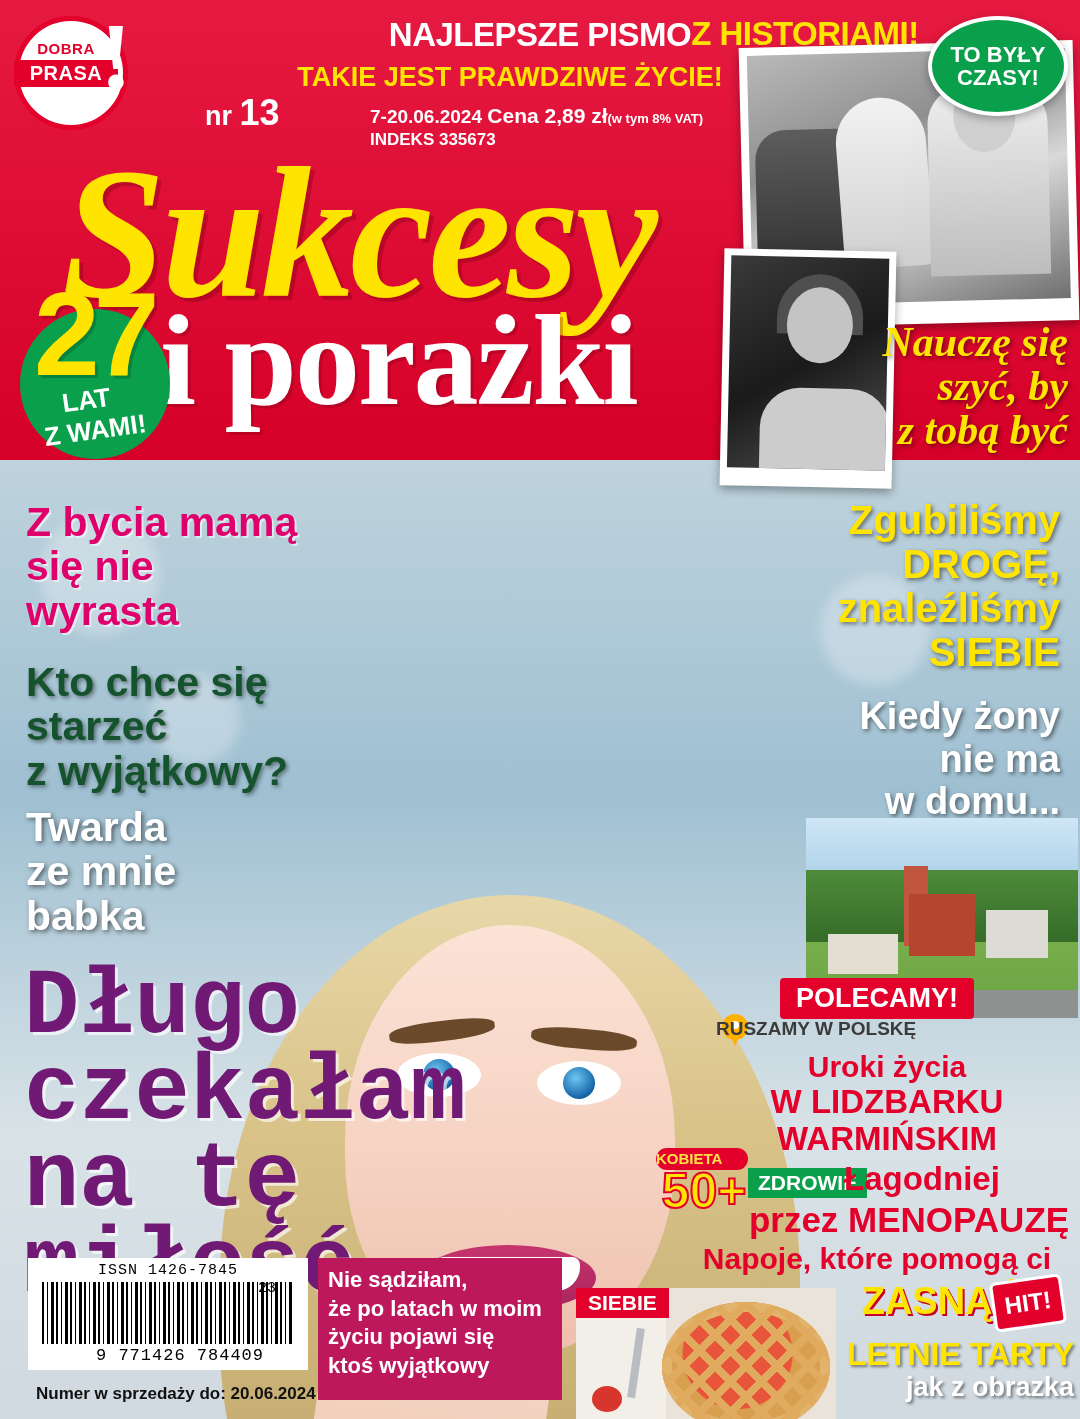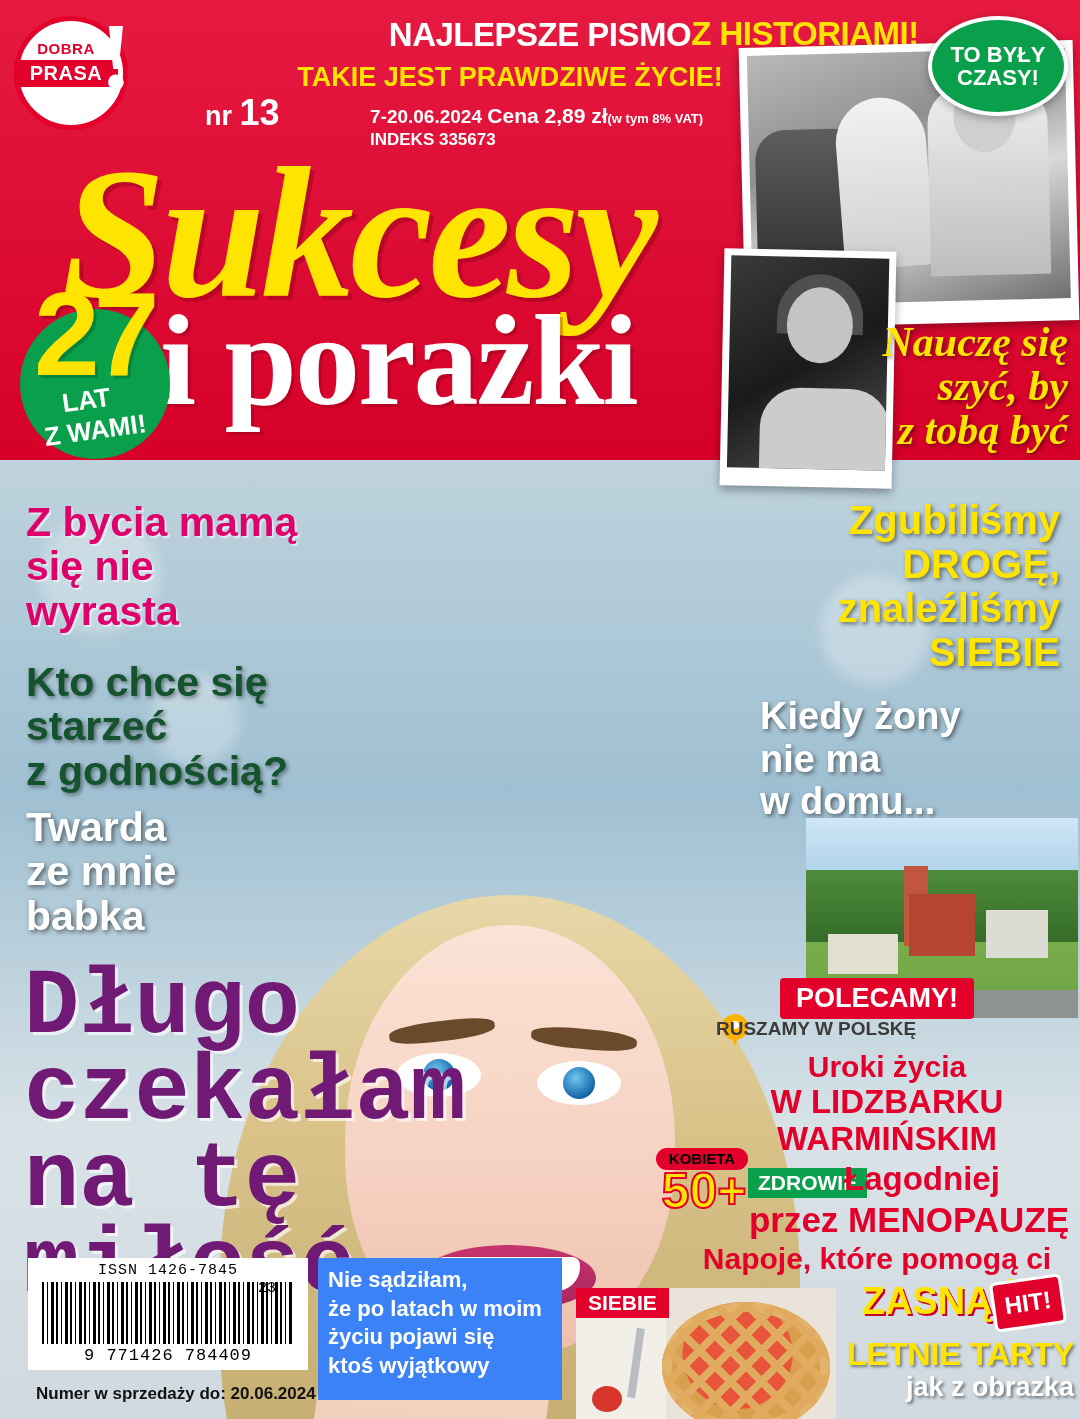--- a/index.html
+++ b/index.html
@@ -122,21 +122,21 @@
   .hl3{left:26px;top:805px;width:280px;font-size:41px;color:#fff;
        text-shadow:2px 2px 5px rgba(0,0,0,.55);}
 
   .main-hl{position:absolute;left:24px;top:965px;width:630px;
      font-family:Liberation Mono, monospace;font-weight:bold;font-size:92px;line-height:.94;
      color:#701a75;text-shadow:3px 3px 0 rgba(255,255,255,.65);}
 
   
   .rhl1{position:absolute;left:760px;top:498px;width:300px;text-align:right;font-weight:bold;
      font-size:40px;line-height:1.1;color:#ffe400;text-shadow:2px 2px 4px rgba(0,0,0,.5);}
-  .rhl2{position:absolute;left:760px;top:695px;width:300px;font-weight:bold;
+  .rhl2{position:absolute;left:760px;top:695px;width:300px;text-align:right;font-weight:bold;
      font-size:38px;line-height:1.12;color:#fff;text-shadow:2px 2px 4px rgba(0,0,0,.5);}
 
   
   .town{position:absolute;left:806px;top:818px;width:272px;height:200px;overflow:hidden;
      background:linear-gradient(180deg,#bcd9ee 0%,#7fb24f 45%,#6aa242 100%);}
   .town-sky{position:absolute;left:0;top:0;width:100%;height:34%;
      background:linear-gradient(180deg,#cfe6f6,#a9cfe8);}
   .town-trees{position:absolute;left:0;top:26%;width:100%;height:36%;
      background:linear-gradient(180deg,#4e8b3a,#356c28);}
   .town-church{position:absolute;left:38%;top:38%;width:66px;height:62px;background:#b5452f;}
@@ -154,22 +154,22 @@
   .pin-t{position:absolute;left:7px;top:18px;width:0;height:0;border-left:6px solid transparent;
      border-right:6px solid transparent;border-top:14px solid #ffb100;}
   .pin-d{position:absolute;left:9px;top:7px;width:8px;height:8px;border-radius:50%;background:#fff;}
 
   .uroki{position:absolute;left:700px;top:1050px;width:374px;text-align:center;font-weight:bold;
      color:#e3002b;font-size:30px;line-height:1.12;}
   .uroki .big{font-size:33px;}
 
   
   .circle50{position:absolute;left:650px;top:1148px;width:108px;height:88px;}
-  .c50-r{position:absolute;left:6px;top:0;width:92px;height:22px;background:#e3002b;color:#000000;
-     font-size:15px;font-weight:bold;text-align:center;border-radius:11px;line-height:22px;}
+  .c50-r{position:absolute;left:6px;top:0;width:92px;height:22px;background:#e3002b;color:#fde047;
+     font-size:15px;font-weight:bold;text-align:left;border-radius:11px;line-height:22px;}
   .c50-n{position:absolute;left:0;top:14px;width:108px;text-align:center;font-size:50px;font-weight:bold;
      color:#ffe400;-webkit-text-stroke:2px #e3002b;}
   .zdrowie{position:absolute;left:748px;top:1168px;background:#0aa04b;color:#fff;font-weight:bold;
      font-size:21px;padding:3px 10px;}
   .lagodniej{position:absolute;left:844px;top:1160px;font-size:33px;font-weight:bold;color:#e3002b;}
   .menopauze{position:absolute;left:744px;top:1200px;width:330px;text-align:center;font-size:35px;
      font-weight:bold;color:#e3002b;}
   .napoje{position:absolute;left:680px;top:1242px;width:394px;text-align:center;font-size:30px;
      font-weight:bold;color:#e3002b;}
   .zasnac{position:absolute;left:820px;top:1280px;width:200px;text-align:right;font-size:38px;
@@ -203,25 +203,25 @@
      transform:rotate(-16deg);}
 
   
   .barcode-box{position:absolute;left:28px;top:1258px;width:280px;height:112px;background:#fff;}
   .bc-issn{position:absolute;left:0;top:4px;width:280px;text-align:center;font-size:15px;
      font-family:"Liberation Mono",monospace;letter-spacing:1px;}
   .bc-bars{position:absolute;left:14px;top:24px;width:252px;height:62px;
      background:repeating-linear-gradient(90deg,#000 0 2px,#fff 2px 5px,#000 5px 6px,#fff 6px 9px,
        #000 9px 12px,#fff 12px 14px);}
   .bc-num{position:absolute;left:0;top:88px;width:280px;text-align:center;font-size:17px;
-     font-family:"Liberation Mono",monospace;letter-spacing:1px;}
+     font-family:"Liberation Mono",monospace;letter-spacing:1px;padding-left:12px;}
   .bc-23{position:absolute;left:230px;top:22px;font-size:15px;font-family:"Liberation Mono",monospace;}
   .sale-until{position:absolute;left:36px;top:1384px;font-size:17px;font-weight:bold;color:#111;}
 
-  .greenbox{position:absolute;left:318px;top:1258px;width:244px;height:142px;background:#3b82f6;}
+  .greenbox{position:absolute;left:318px;top:1258px;width:244px;height:142px;background:#be185d;}
   .greenbox div{color:#fff;font-weight:bold;font-size:22px;line-height:1.3;padding:0 10px;}
   .greenbox .l1{padding-top:8px;}
 </style>
 </head>
 <body>
 
 <div class="page">
 
   <div class="bg-photo">
     <div class="bokeh" style="left:40px;top:60px;width:120px;height:120px;"></div>
@@ -311,21 +311,21 @@
 
   <div class="hl hl1">
     <div>Z bycia mamą</div>
     <div>się nie</div>
     <div>wyrasta</div>
   </div>
 
   <div class="hl hl2">
     <div>Kto chce się</div>
     <div>starzeć</div>
-    <div>z godnością?</div>
+    <div>z wyjątkowy?</div>
   </div>
 
   <div class="hl hl3">
     <div>Twarda</div>
     <div>ze mnie</div>
     <div>babka</div>
   </div>
 
   <div class="main-hl">
     <div>Długo</div>

